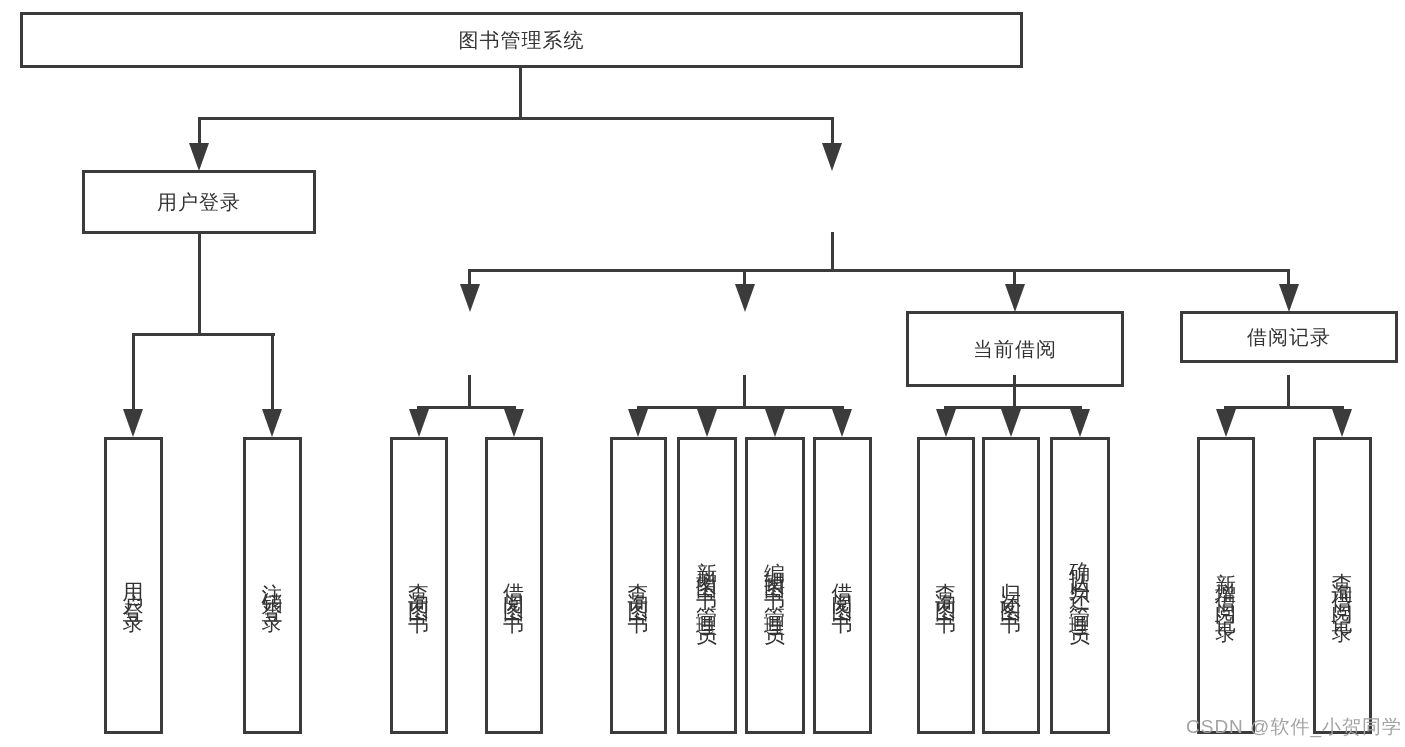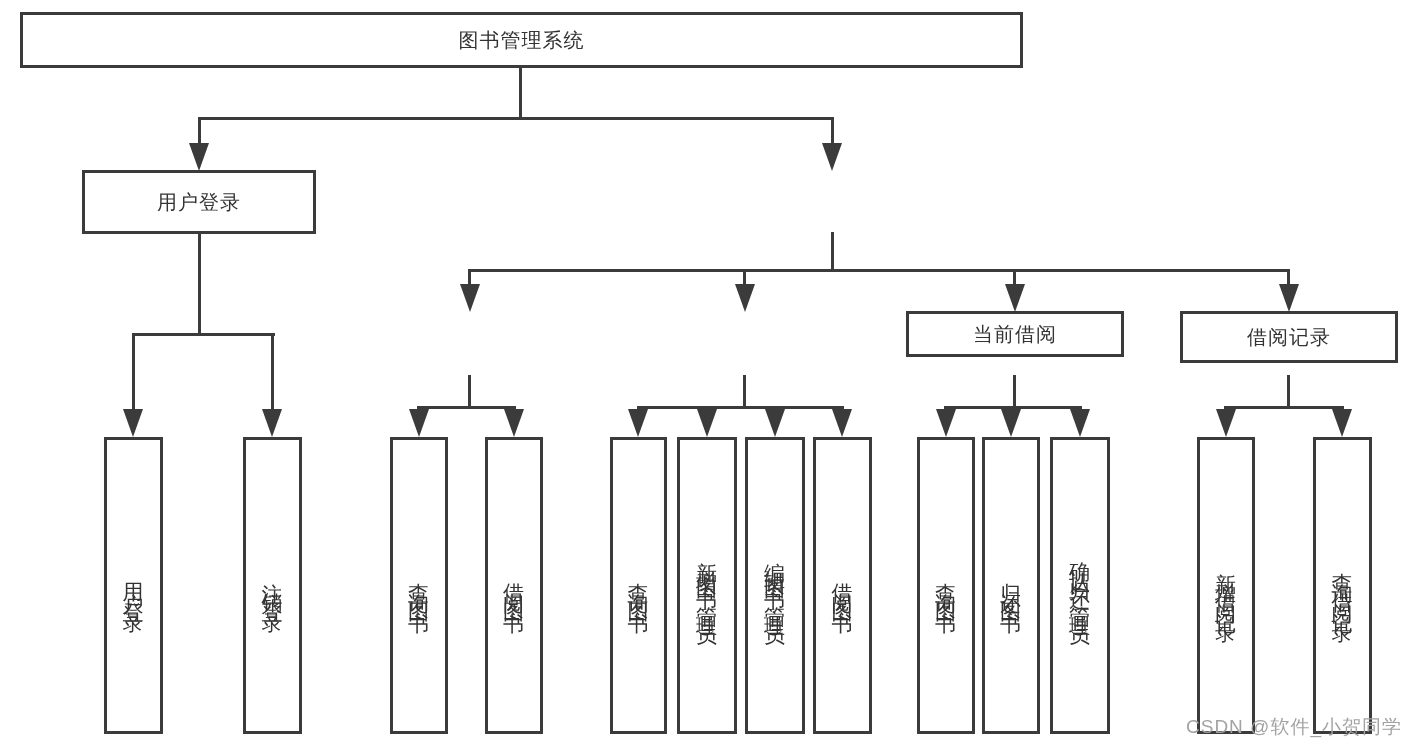--- a/index.html
+++ b/index.html
@@ -61,21 +61,21 @@
 
 <div class="canvas">
 
   <div class="box" style="left:20px;top:12px;width:1003px;height:56px;">图书管理系统</div>
 
   <div class="box" style="left:82px;top:170px;width:234px;height:64px;">用户登录</div>
 
 
 
 
-  <div class="box" style="left:906px;top:311px;width:218px;height:46px;">当前借阅</div>
+  <div class="box" style="left:906px;top:311px;width:218px;height:76px;">当前借阅</div>
 
   <div class="box" style="left:1180px;top:311px;width:218px;height:52px;">借阅记录</div>
 
   <div class="box vbox" style="left:104px;top:437px;width:59px;height:297px;">用户登录</div>
 
   <div class="box vbox" style="left:243px;top:437px;width:59px;height:297px;">注销登录</div>
 
   <div class="box vbox" style="left:390px;top:437px;width:58px;height:297px;">查询图书</div>
 
   <div class="box vbox" style="left:485px;top:437px;width:58px;height:297px;">借阅图书</div>

